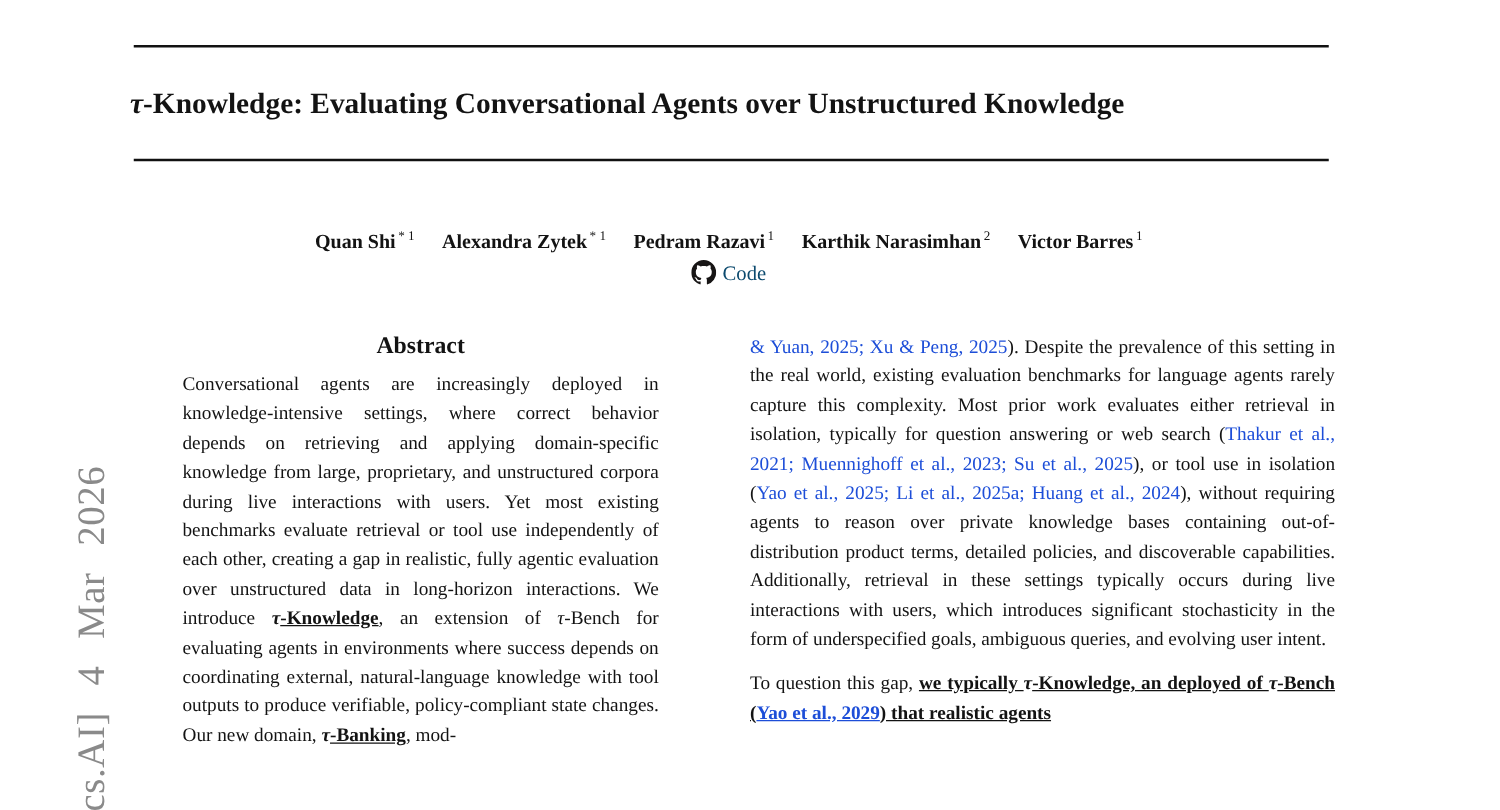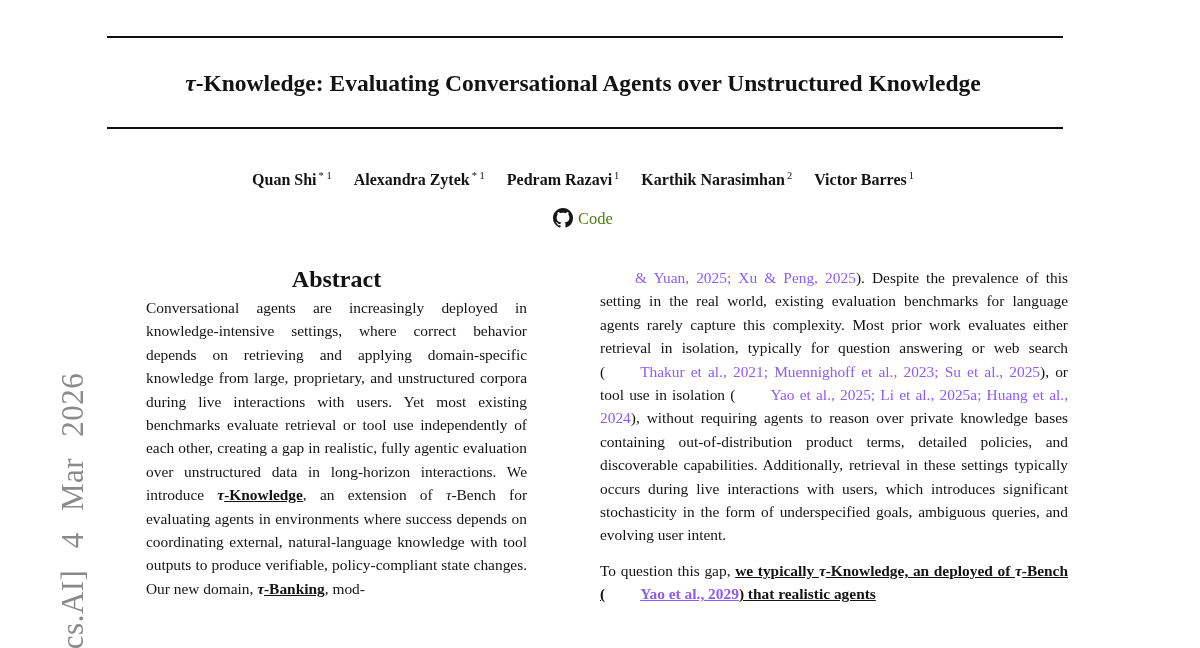--- a/index.html
+++ b/index.html
@@ -13,57 +13,57 @@
   }
   .rule {
     position:absolute; left:107px; width:956px; height:2px;
     background:#111111;
   }
   #rule-top { top:36px; }
   #rule-mid { top:127px; }
 
   #paper-title {
     position:absolute; left:104px; top:68px; width:958px;
-    margin:0; text-align:center;
+    margin:0; 
     font-size:23.5px; font-weight:bold; line-height:1.3;
   }
 
   #authors {
-    position:absolute; left:104px; top:170px; width:958px;
+    position:absolute; left:104px; top:184px; width:958px;
     text-align:center; font-size:16px; font-weight:bold;
   }
   .author { margin:0 9px; white-space:nowrap; }
   .author sup { font-weight:normal; font-size:10.5px; margin-left:2px; }
 
   #code-row {
     position:absolute; left:104px; top:208px; width:958px;
     text-align:center; font-size:16.5px;
   }
-  #code-link { color:#4d7c0f; text-decoration:none; cursor:pointer; }
+  #code-link { color:#0c4a6e; text-decoration:none; cursor:pointer; }
   #github-icon { vertical-align:-4px; margin-right:5px; }
 
   #abstract-heading {
     position:absolute; left:146px; top:266px; width:381px;
-    text-align:center; font-size:24px; font-weight:bold;
+    text-align:center; font-size:19px; font-weight:bold;
   }
   #abstract-body {
     position:absolute; left:146px; top:296px; width:381px;
     font-size:15.4px; line-height:23.4px;
     text-align:justify;
   }
 
   #intro-column {
     position:absolute; left:600px; top:266px; width:468px;
     font-size:15.4px; line-height:23.4px;
     text-align:justify;
   }
   #intro-column p { margin:0; }
   #intro-column p + p { margin-top:12px; }
 
-  .cite { color:#8b5cf6; cursor:pointer;margin-left:35px; }
+  .cite { color:#1d4ed8; cursor:pointer; }
   .b { font-weight:bold;text-decoration:underline; }
   .i { font-style:italic; }
   .bi { font-weight:bold; font-style:italic; }
 
   #arxiv-stamp {
     position:absolute; left:55px; top:660px;
     transform:rotate(-90deg); transform-origin:0 0;
     white-space:nowrap;
     font-size:31px; color:#8a8a8a;
     word-spacing:13px; letter-spacing:0.5px;

